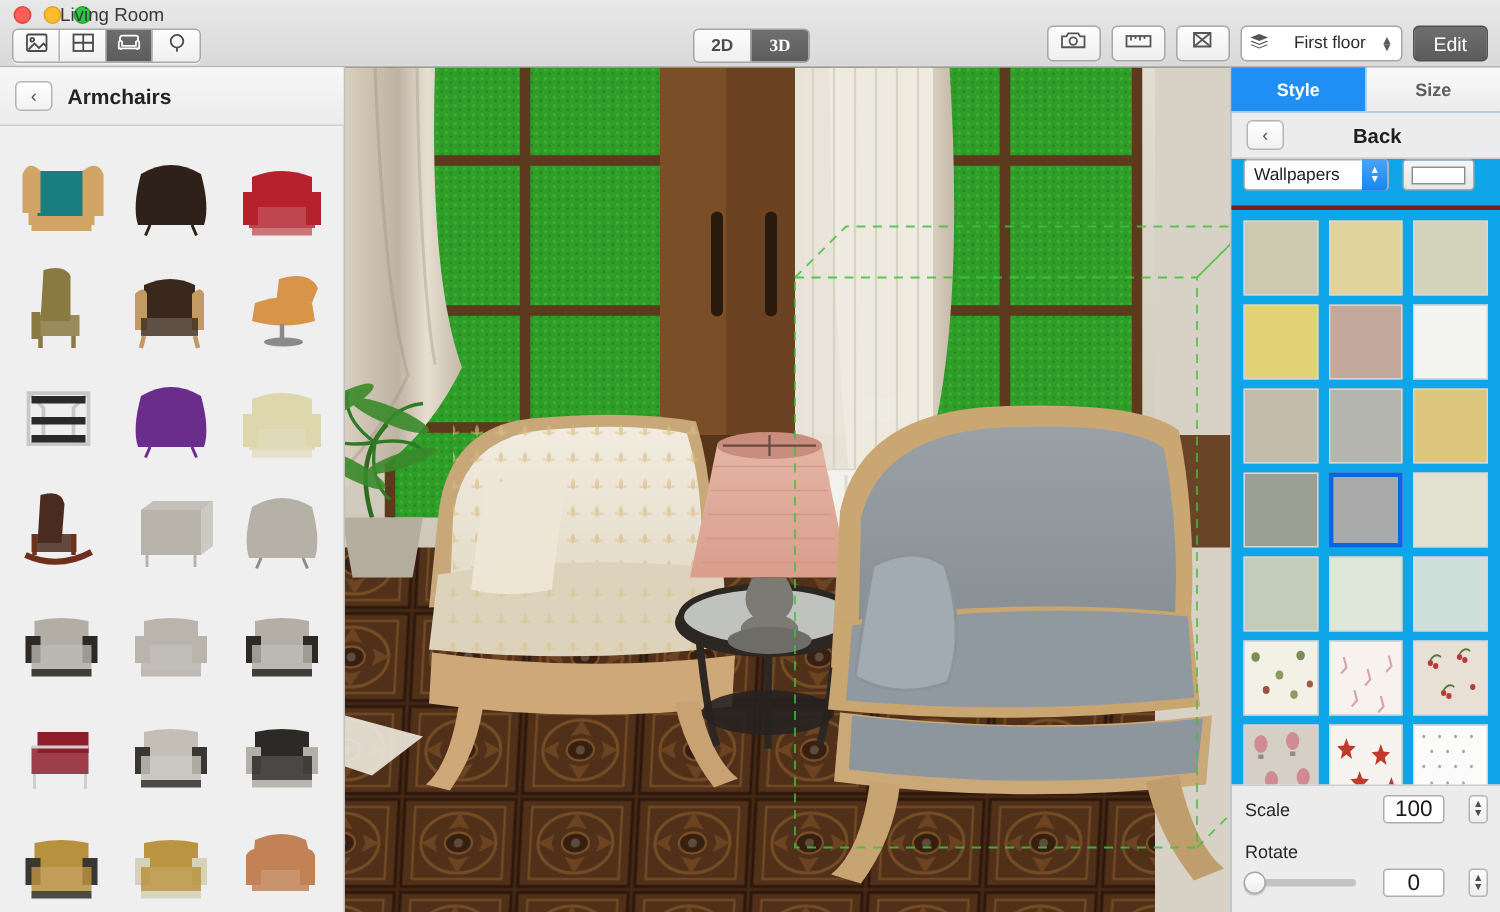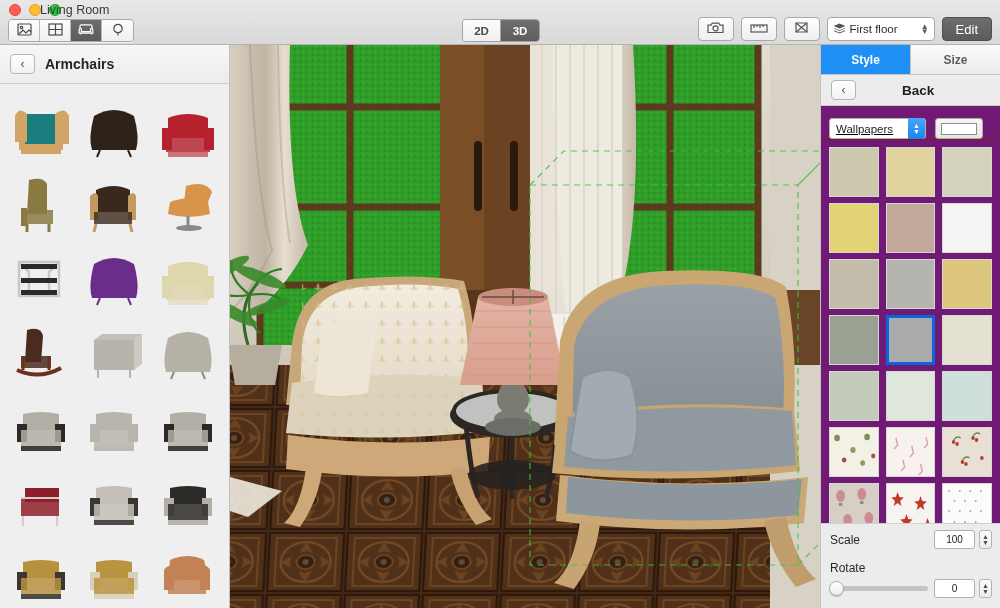--- a/index.html
+++ b/index.html
@@ -49,36 +49,36 @@
     position: absolute; left: 462px; top: 19px;
     display: flex; border: 1px solid #a3a3a3; border-radius: 4px; overflow: hidden;
   }
   .seg-dim .dbtn {
     width: 38px; height: 21px; font-size: 11.5px; font-weight: bold;
     display: flex; align-items: center; justify-content: center;
     background: linear-gradient(#fdfdfd,#efefef); color: #4b4b4b;
     border-right: 1px solid #a3a3a3;
   }
   .seg-dim .dbtn:last-child { border-right: none; }
-  .seg-dim .dbtn.active { background: linear-gradient(#6f6f6f,#5d5d5d); color: #fff; }
+  .seg-dim .dbtn.active { background: linear-gradient(#6f6f6f,#5d5d5d); color: #fff; font-family: Liberation Serif, serif; }
 
   
   .tb-right { position: absolute; right: 8px; top: 17px; display: flex; align-items: center; gap: 7px; }
   .icon-btn {
     width: 36px; height: 24px; border: 1px solid #a8a8a8; border-radius: 4px;
     background: linear-gradient(#fdfdfd,#efefef);
     display: flex; align-items: center; justify-content: center;
   }
   .icon-btn svg { stroke: #555; fill: none; stroke-width: 1.2; }
   .floor-select {
     width: 108px; height: 24px; border: 1px solid #a8a8a8; border-radius: 4px;
     background: #fff; display: flex; align-items: center; position: relative;
     padding-left: 5px; gap: 4px;
   }
-  .floor-select .lbl { font-size: 11.5px; color: #2b2b2b; }
+  .floor-select .lbl { font-size: 11.5px; color: #2b2b2b; margin-left: 13px; }
   .stepper-arrows {
     position: absolute; right: 5px; top: 50%; transform: translateY(-50%);
     display: flex; flex-direction: column; line-height: 5px; font-size: 8px; color: #5a5a5a;
   }
   .edit-btn {
     height: 24px; padding: 0 13px; border-radius: 4px; border: 1px solid #4f4f4f;
     background: linear-gradient(#6e6e6e,#5b5b5b); color: #fff; font-size: 13px;
     display: flex; align-items: center; justify-content: center;
   }
 
@@ -103,39 +103,38 @@
   }
   .cat-cell { height: 74px; display: flex; align-items: center; justify-content: center; }
   .cat-cell svg { display: block; }
 
   
   .viewport { position: absolute; left: 230px; top: 45px; width: 590px; height: 563px; overflow: hidden; background: #6b4a2e; }
 
   
   .inspector {
     position: absolute; left: 820px; top: 45px; width: 180px; height: 563px;
-    background: #701a75; border-left: 1px solid #c3c3c3;
+    background: #0ea5e9; border-left: 1px solid #c3c3c3;
   }
   .tabs { display: flex; height: 30px; border-bottom: 1px solid #c6c6c6; }
   .tab {
     flex: 1; display: flex; align-items: center; justify-content: center;
     font-size: 12px; font-weight: bold; color: #5e5e5e;
     background: linear-gradient(#fafafa,#ebebeb); border-right: 1px solid #c6c6c6;
   }
   .tab:last-child { border-right: none; }
   .tab.active { background: #1f8ff5; color: #fff; }
   .insp-back {
     height: 31px; display: flex; align-items: center; padding-left: 10px; gap: 10px;
     background: #ececec; border-bottom: 1px solid #cccccc;
   }
   .insp-back .ttl { font-size: 13.5px; color: #1e1e1e; font-weight: 600; padding-left: 36px; }
   .insp-ctrl {
-    height: 34px; display: flex; align-items: flex-end; padding: 0 8px; gap: 9px;
-    border-bottom: 1px solid #7f1d1d;
-    text-decoration: underline;
+    height: 34px; display: flex; align-items: flex-start; padding: 0 8px; gap: 9px;
+    border-bottom: 3px solid #7f1d1d;
   }
   .mat-select {
     width: 97px; height: 21px; background: #fff; border: 1px solid #b0b0b0;
     border-radius: 3px; display: flex; align-items: center; padding-left: 6px;
     font-size: 11.5px; color: #1c1c1c; position: relative;
   }
   .mat-select .blue-step {
     position: absolute; right: 0; top: -1px; width: 17px; height: 21px;
     background: linear-gradient(#4aa3f7,#1a85ef); border-radius: 0 3px 3px 0;
     display: flex; flex-direction: column; align-items: center; justify-content: center;
@@ -148,25 +147,25 @@
   .color-swatch-btn .inner { width: 36px; height: 12px; background: #fff; border: 1px solid #8e8e8e; }
 
   .swatch-grid {
     padding: 7px 8px; display: grid; grid-template-columns: repeat(3, 1fr);
     gap: 6px 7px; height: 388px; overflow: hidden; align-content: start;
   }
   .swatch { width: 100%; height: 50px; border: 1px solid #d6d6d6; position: relative; }
   .swatch.selected { border: 3px solid #0b64e2; }
 
   .props { position: absolute; bottom: 0; left: 0; width: 180px; background: #ececec; border-top: 1px solid #cfcfcf; }
-  .prop-row { display: flex; align-items: center; padding: 6px 9px; gap: 4px; }
+  .prop-row { display: flex; align-items: center; padding: 6px 9px; gap: 16px; }
   .prop-row .plabel { font-size: 12px; color: #282828; }
   .num-field {
     width: 41px; height: 19px; background: #fff; border: 1px solid #aeaeae; border-radius: 3px;
-    font-size: 10px; color: #1c1c1c; display: flex; align-items: center; justify-content: center;
+    font-size: 15px; color: #1c1c1c; display: flex; align-items: center; justify-content: center;
   }
   .gray-step {
     width: 13px; height: 19px; border: 1px solid #b4b4b4; border-radius: 3px;
     background: linear-gradient(#fcfcfc,#ededed); display: flex; flex-direction: column;
     align-items: center; justify-content: center; font-size: 7px; line-height: 6px; color: #4d4d4d;
   }
   .slider { flex: 1; height: 5px; background: #c3c3c3; border-radius: 3px; position: relative; margin-right: 2px; }
   .slider .knob {
     position: absolute; left: -1px; top: -5px; width: 15px; height: 15px;
     border-radius: 50%; background: linear-gradient(#ffffff,#ededed); border: 1px solid #a9a9a9;

